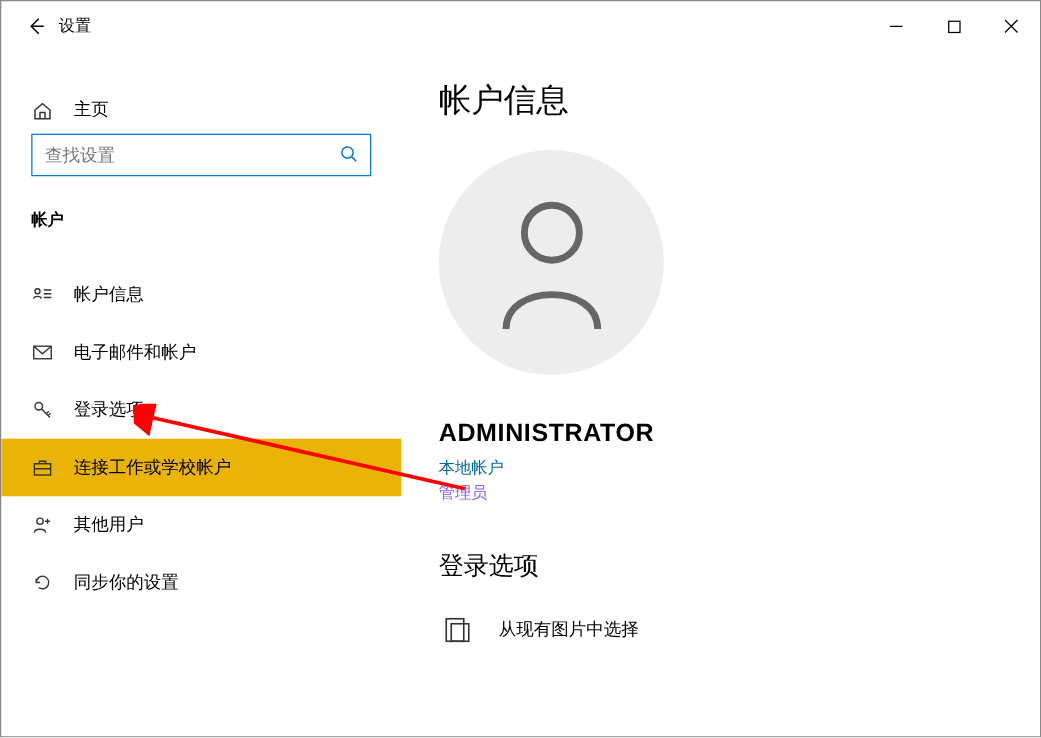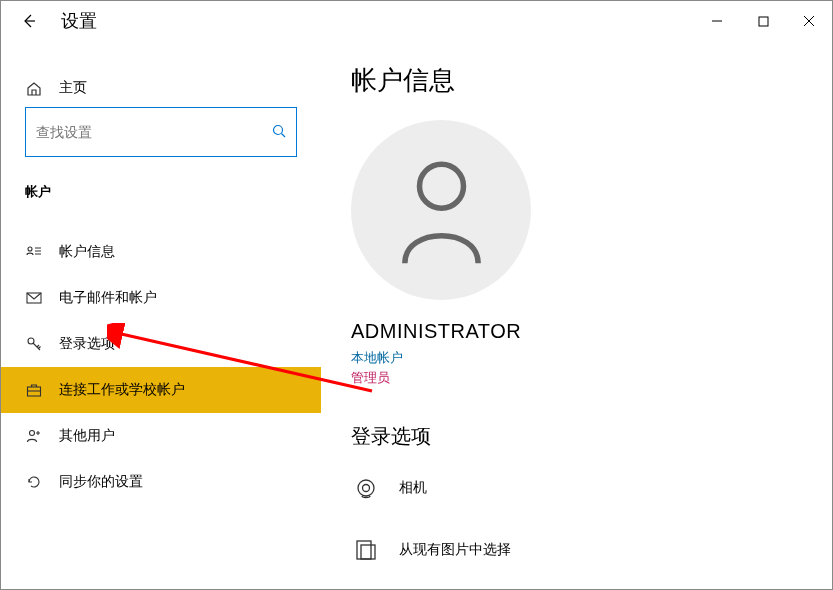--- a/index.html
+++ b/index.html
@@ -6,37 +6,37 @@
 body { font-family: "Microsoft YaHei", "Segoe UI", sans-serif; font-size: 14px; color: #000; background: #fff; }
 .window {
   width: 833px; height: 590px; border: 1px solid #888; position: relative;
   display: flex; flex-direction: column; overflow: hidden;
 }
 
 .titlebar {
   height: 40px; display: flex; align-items: center; padding-left: 14px;
 }
 .titlebar .back { width: 28px; height: 28px; display:flex; align-items:center; justify-content:center; cursor:pointer; }
-.titlebar .title { margin-left: 18px; font-size: 18px; }
+.titlebar .title { margin-left: 4px; font-size: 13px; }
 .win-controls { margin-left: auto; display:flex; }
 .win-controls .ctrl { width: 46px; height: 40px; display:flex; align-items:center; justify-content:center; cursor:pointer; }
 
 
 .body { flex:1; display:flex; min-height:0; }
 .sidebar { width: 320px; border-right: 0px solid transparent; padding-top: 20px; }
 .main { flex:1; padding: 16px 0 0 30px; overflow:hidden; }
 
 
 .home-row { display:flex; align-items:flex-end; height: 36px; padding-left: 24px; cursor:pointer; }
 .home-row .icon { width: 18px; display:flex; justify-content:center; }
 .home-row .label { margin-left: 16px; font-size: 14px; }
 
 .search-wrap { padding: 10px 24px 0 24px; }
 .search-box {
-  height: 50px; border: 1px solid #0078d7; display:flex; align-items:center;
+  height: 34px; border: 1px solid #0078d7; display:flex; align-items:center;
   padding: 0 10px; position: relative;
 }
 .search-box input {
   flex:1; border:none; outline:none; font-size: 14px; background:transparent;
   color:#666; font-family: inherit;
 }
 .search-box .search-icon { color:#0078d7; font-size: 14px; }
 
 .section-label { padding: 26px 24px 10px 24px; font-size: 13px; font-weight: 600; }
 
@@ -49,23 +49,23 @@
 .nav-item .label { margin-left: 16px; font-size: 14px; }
 
 
 .page-title { font-size: 26px; font-weight: 400; margin-top: 6px; }
 .avatar-block { margin-top: 22px; }
 .avatar {
   width: 180px; height: 180px; border-radius: 50%; background: #ededed;
   display:flex; align-items:center; justify-content:center;
 }
 .avatar svg { width: 95px; height: 110px; stroke:#666; fill:none; stroke-width:6; }
-.username { font-size: 20px; font-weight: 400; margin-top: 20px; letter-spacing: 0.5px; }
+.username { font-size: 20px; font-weight: 700; margin-top: 36px; letter-spacing: 0.5px; }
 .subline { color:#0369a1; font-size: 13px; margin-top: 6px; }
-.subline2 { color:#be185d; font-size: 13px; margin-top: 2px; }
+.subline2 { color:#8b5cf6; font-size: 13px; margin-top: 2px; }
 
 .section-title { font-size: 20px; font-weight: 400; margin-top: 36px; }
 
 .option-row { display:flex; align-items:center; height: 48px; margin-top: 14px; cursor:pointer; }
 .option-row .opt-icon { width: 30px; display:flex; justify-content:center; align-items:center; }
 .option-row .opt-label { margin-left: 18px; font-size: 14px; }
 
 
 .anno-arrow { position:absolute; left: 106px; top: 322px; pointer-events:none; z-index: 10; }
 
@@ -199,30 +199,20 @@
             <path d="M10 118 C10 78 90 78 90 118"></path>
           </svg>
         </div>
         <div class="username">ADMINISTRATOR</div>
         <div class="subline">本地帐户</div>
         <div class="subline2">管理员</div>
       </div>
 
       <div class="section-title">登录选项</div>
 
-      <div class="option-row">
-        <span class="opt-icon">
-          <svg width="24" height="24" viewBox="0 0 24 24">
-              <circle cx="12" cy="12" r="8" stroke="#333" stroke-width="1.3" fill="none"></circle>
-              <circle cx="12" cy="12" r="3.5" stroke="#333" stroke-width="1.3" fill="none"></circle>
-              <path d="M8 20 C8 22 16 22 16 20" stroke="#333" stroke-width="1.3" fill="none"></path>
-            </svg>
-        </span>
-        <span class="opt-label">相机</span>
-      </div>
 
       <div class="option-row">
         <span class="opt-icon">
           <svg width="24" height="24" viewBox="0 0 24 24">
               <rect x="3" y="3" width="14" height="18" stroke="#333" stroke-width="1.3" fill="none"></rect>
               <rect x="7" y="7" width="14" height="14" stroke="#333" stroke-width="1.3" fill="none"></rect>
             </svg>
         </span>
         <span class="opt-label">从现有图片中选择</span>
       </div>

